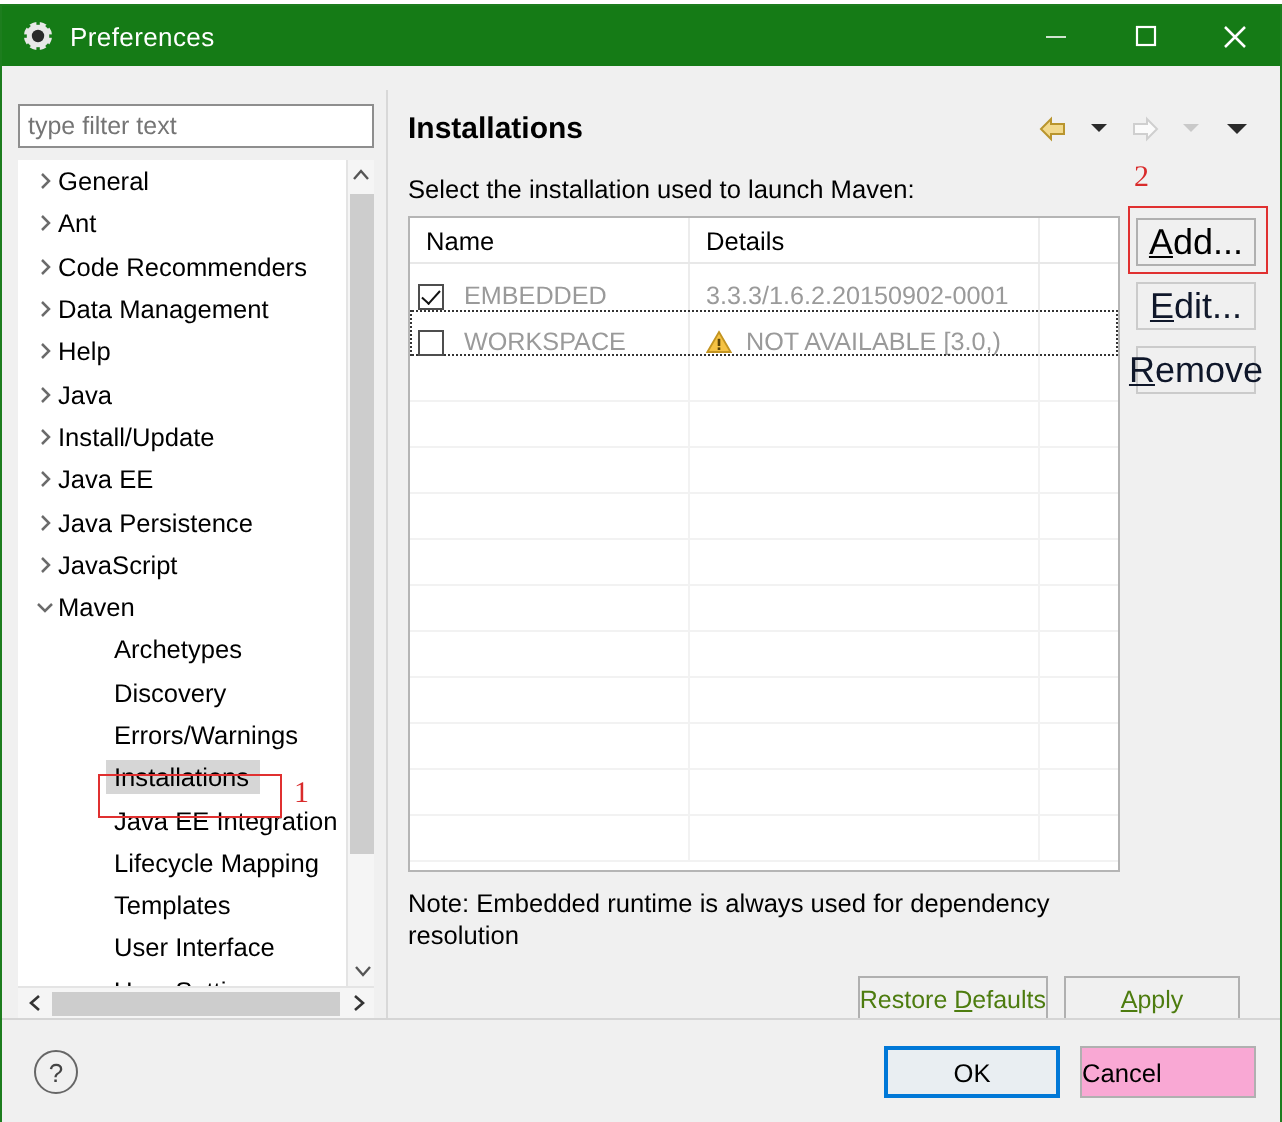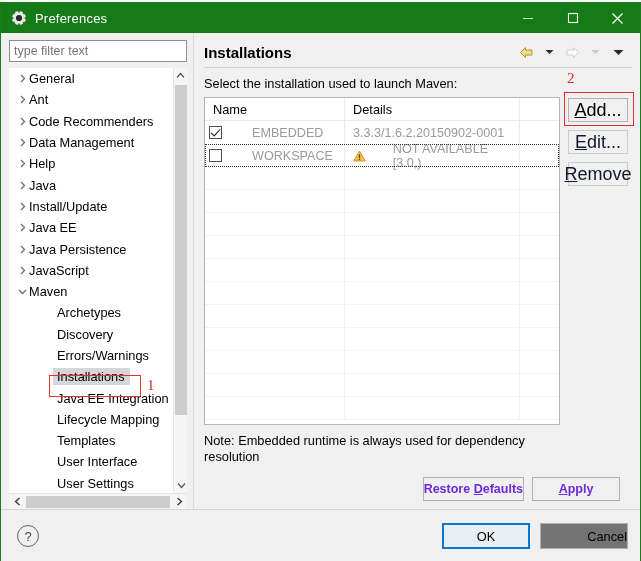--- a/index.html
+++ b/index.html
@@ -40,20 +40,21 @@
   }
   .win-btn svg { display:block; }
   #btn-close { color:#ffffff; }
 
   
   #body {
     flex:1; display:flex;
     background:#f0f0f0;
     position:relative;
     overflow:hidden;
+    margin-top:12px;
   }
 
   
   #left-pane {
     width:192px; min-width:192px;
     background:#f0f0f0;
     display:flex; flex-direction:column;
     padding:7px 6px 0 8px;
     position:relative;
   }
@@ -178,21 +179,21 @@
     display:flex; align-items:center;
     padding-left:8px;
     border-right:1px solid #ececec;
   }
   .th.c0 { width:140px; }
   .th.c1 { width:175px; }
   .th.c2 { flex:1; border-right:none; }
 
   .trow { display:flex; height:23px; align-items:center; }
   .trow.sel { outline:1.2px dotted #333; outline-offset:-1px; }
-  .cell { display:flex; align-items:center; font-size:12.6px; color:#9a9a9a; border-right:1px solid #ececec; height:23px;gap:20px; }
+  .cell { display:flex; align-items:flex-end; font-size:12.6px; color:#9a9a9a; border-right:1px solid #ececec; height:23px; }
   .cell.c0 { width:140px; padding-left:4px; }
   .cell.c1 { width:175px; padding-left:8px; }
   .cell.c2 { flex:1; border-right:none; }
   .chk {
     width:13px; height:13px; min-width:13px;
     border:1px solid #4d4d4d; background:#fff;
     margin-right:10px; position:relative;
   }
   .chk.checked::after {
     content:""; position:absolute; left:3px; top:0px;
@@ -238,22 +239,22 @@
     width:360px; line-height:16px;
   }
 
   #lower-buttons {
     display:flex; justify-content:flex-end; gap:8px;
     padding:12px 10px 8px 0;
   }
   .lbtn {
     height:24px; min-width:88px; padding:0 0;
     border:1px solid #b0b0b0; background:#f0f0f0;
-    font-family:"Liberation Sans", sans-serif; font-size:12.5px; color:#6d28d9;
-    display:flex; align-items:center; justify-content:center;font-weight:bold;
+    font-family:"Liberation Sans", sans-serif; font-size:12.5px; color:#4d7c0f;
+    display:flex; align-items:center; justify-content:center;
   }
 
   
   #footer-sep { height:1px; background:#d5d5d5; }
   #footer {
     height:52px; min-height:52px;
     display:flex; align-items:center;
     background:#f0f0f0;
     padding:0 12px 0 16px;
   }
@@ -266,23 +267,23 @@
   }
   #footer-right { margin-left:auto; display:flex; gap:10px; }
   #btn-ok {
     width:88px; height:26px;
     border:2px solid #0078d7; background:#e9eef2;
     font-family:"Liberation Sans", sans-serif; font-size:12.8px; color:#000;
     display:flex; align-items:center; justify-content:center;
   }
   #btn-cancel {
     width:88px; height:26px;
-    border:1px solid #b0b0b0; background:#737373;
+    border:1px solid #b0b0b0; background:#f9a8d4;
     font-family:"Liberation Sans", sans-serif; font-size:12.8px; color:#000;
-    display:flex; align-items:center; justify-content:flex-end;
+    display:flex; align-items:center; justify-content:flex-start;
   }
 </style>
 </head>
 <body>
 
 <div id="window">
 
   <div id="titlebar">
     <span id="title-icon">
       <svg width="16" height="16" viewBox="0 0 16 16">

